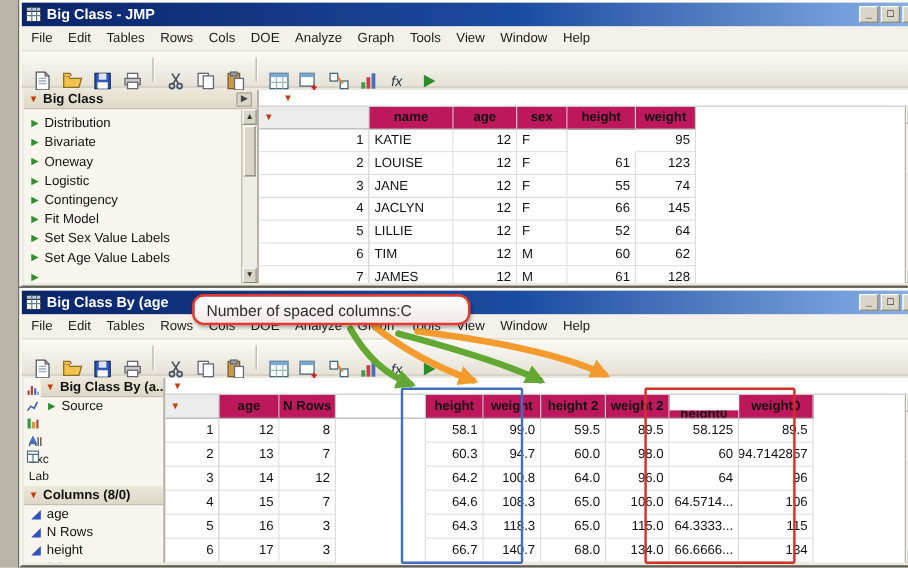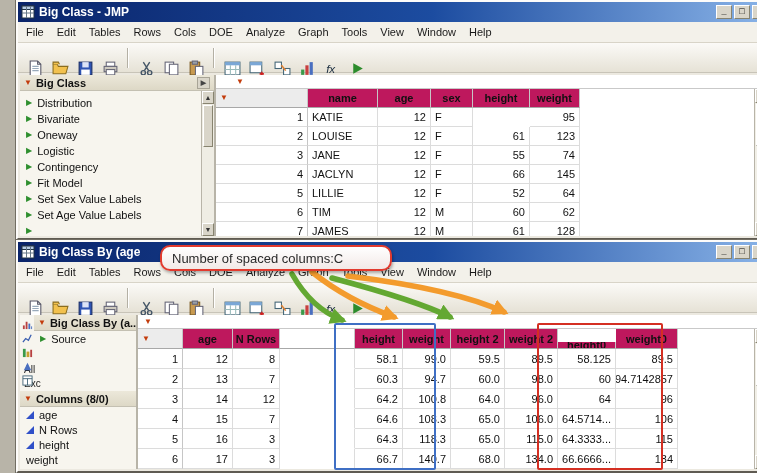--- a/index.html
+++ b/index.html
@@ -14,21 +14,21 @@
   .app-icon{width:14px;height:14px;flex:0 0 14px;}
   .app-icon svg{width:14px;height:14px;display:block;}
   .title-text{color:#fff;font-weight:bold;font-size:12px;white-space:nowrap;overflow:hidden;}
   .titlebar-buttons{display:flex;gap:2px;margin-left:auto;}
   .wbtn{width:16px;height:14px;background:#d9d5c9;border:1px solid;border-color:#fff #87836f #87836f #fff;font-size:9px;line-height:11px;text-align:center;color:#000;font-weight:bold;}
 
   .menubar{height:21px;display:flex;align-items:center;gap:13px;padding:0 8px;background:#f3f1ea;border-bottom:1px solid #d8d4c8;}
   .menu-item{font-size:11px;color:#1a1a1a;white-space:nowrap;}
 
   .toolbar{height:30px;display:flex;align-items:center;gap:3px;padding:0 6px;background:linear-gradient(#fbfaf7,#e6e2d6);border-bottom:1px solid #c8c4b8;}
-  .tbtn{width:22px;height:22px;display:flex;align-items:flex-end;justify-content:center;border:1px solid transparent;border-radius:2px;margin-top:19px;}
+  .tbtn{width:22px;height:22px;display:flex;align-items:center;justify-content:center;border:1px solid transparent;border-radius:2px;margin-top:19px;}
   .tbtn svg{width:17px;height:17px;display:block;}
   .tsep{width:2px;height:20px;border-left:1px solid #b4b0a4;border-right:1px solid #fff;margin:0 3px;}
 
   .winbody{position:absolute;left:2px;right:2px;bottom:2px;top:73px;display:flex;overflow:hidden;}
 
   
   .sidebar1{width:196px;flex:0 0 196px;background:#f7f5ee;border-right:2px solid #b8b4a8;position:relative;overflow:hidden;}
   .sidebar2{width:118px;flex:0 0 118px;background:#f7f5ee;border-right:2px solid #b8b4a8;position:relative;overflow:hidden;}
   .panel-header{height:16px;background:linear-gradient(#ece8da,#ddd8c6);border-bottom:1px solid #c4c0b2;display:flex;align-items:center;gap:4px;padding:0 4px;font-weight:bold;font-size:11px;white-space:nowrap;overflow:hidden;}
   .red-tri{color:#c33c0c;font-size:8px;line-height:1;}
@@ -488,20 +488,21 @@
         <span class="red-tri">▼</span>
         <span class="ph-label">Big Class By (a...</span>
       </div>
       <div class="list-item src">
         <span class="green-tri">▶</span>
         <span>Source</span>
       </div>
       <div class="rows-lines">
           <div class="side-line">All</div>
           <div class="side-line">Exc</div>
+          <div class="side-line">Lab</div>
         </div>
       <div class="panel-header">
         <span class="red-tri">▼</span>
         <span class="ph-label">Columns (8/0)</span>
       </div>
       <div class="cols-list">
           <div class="col-item">
             <span class="ramp"></span>
             <span>age</span>
           </div>

